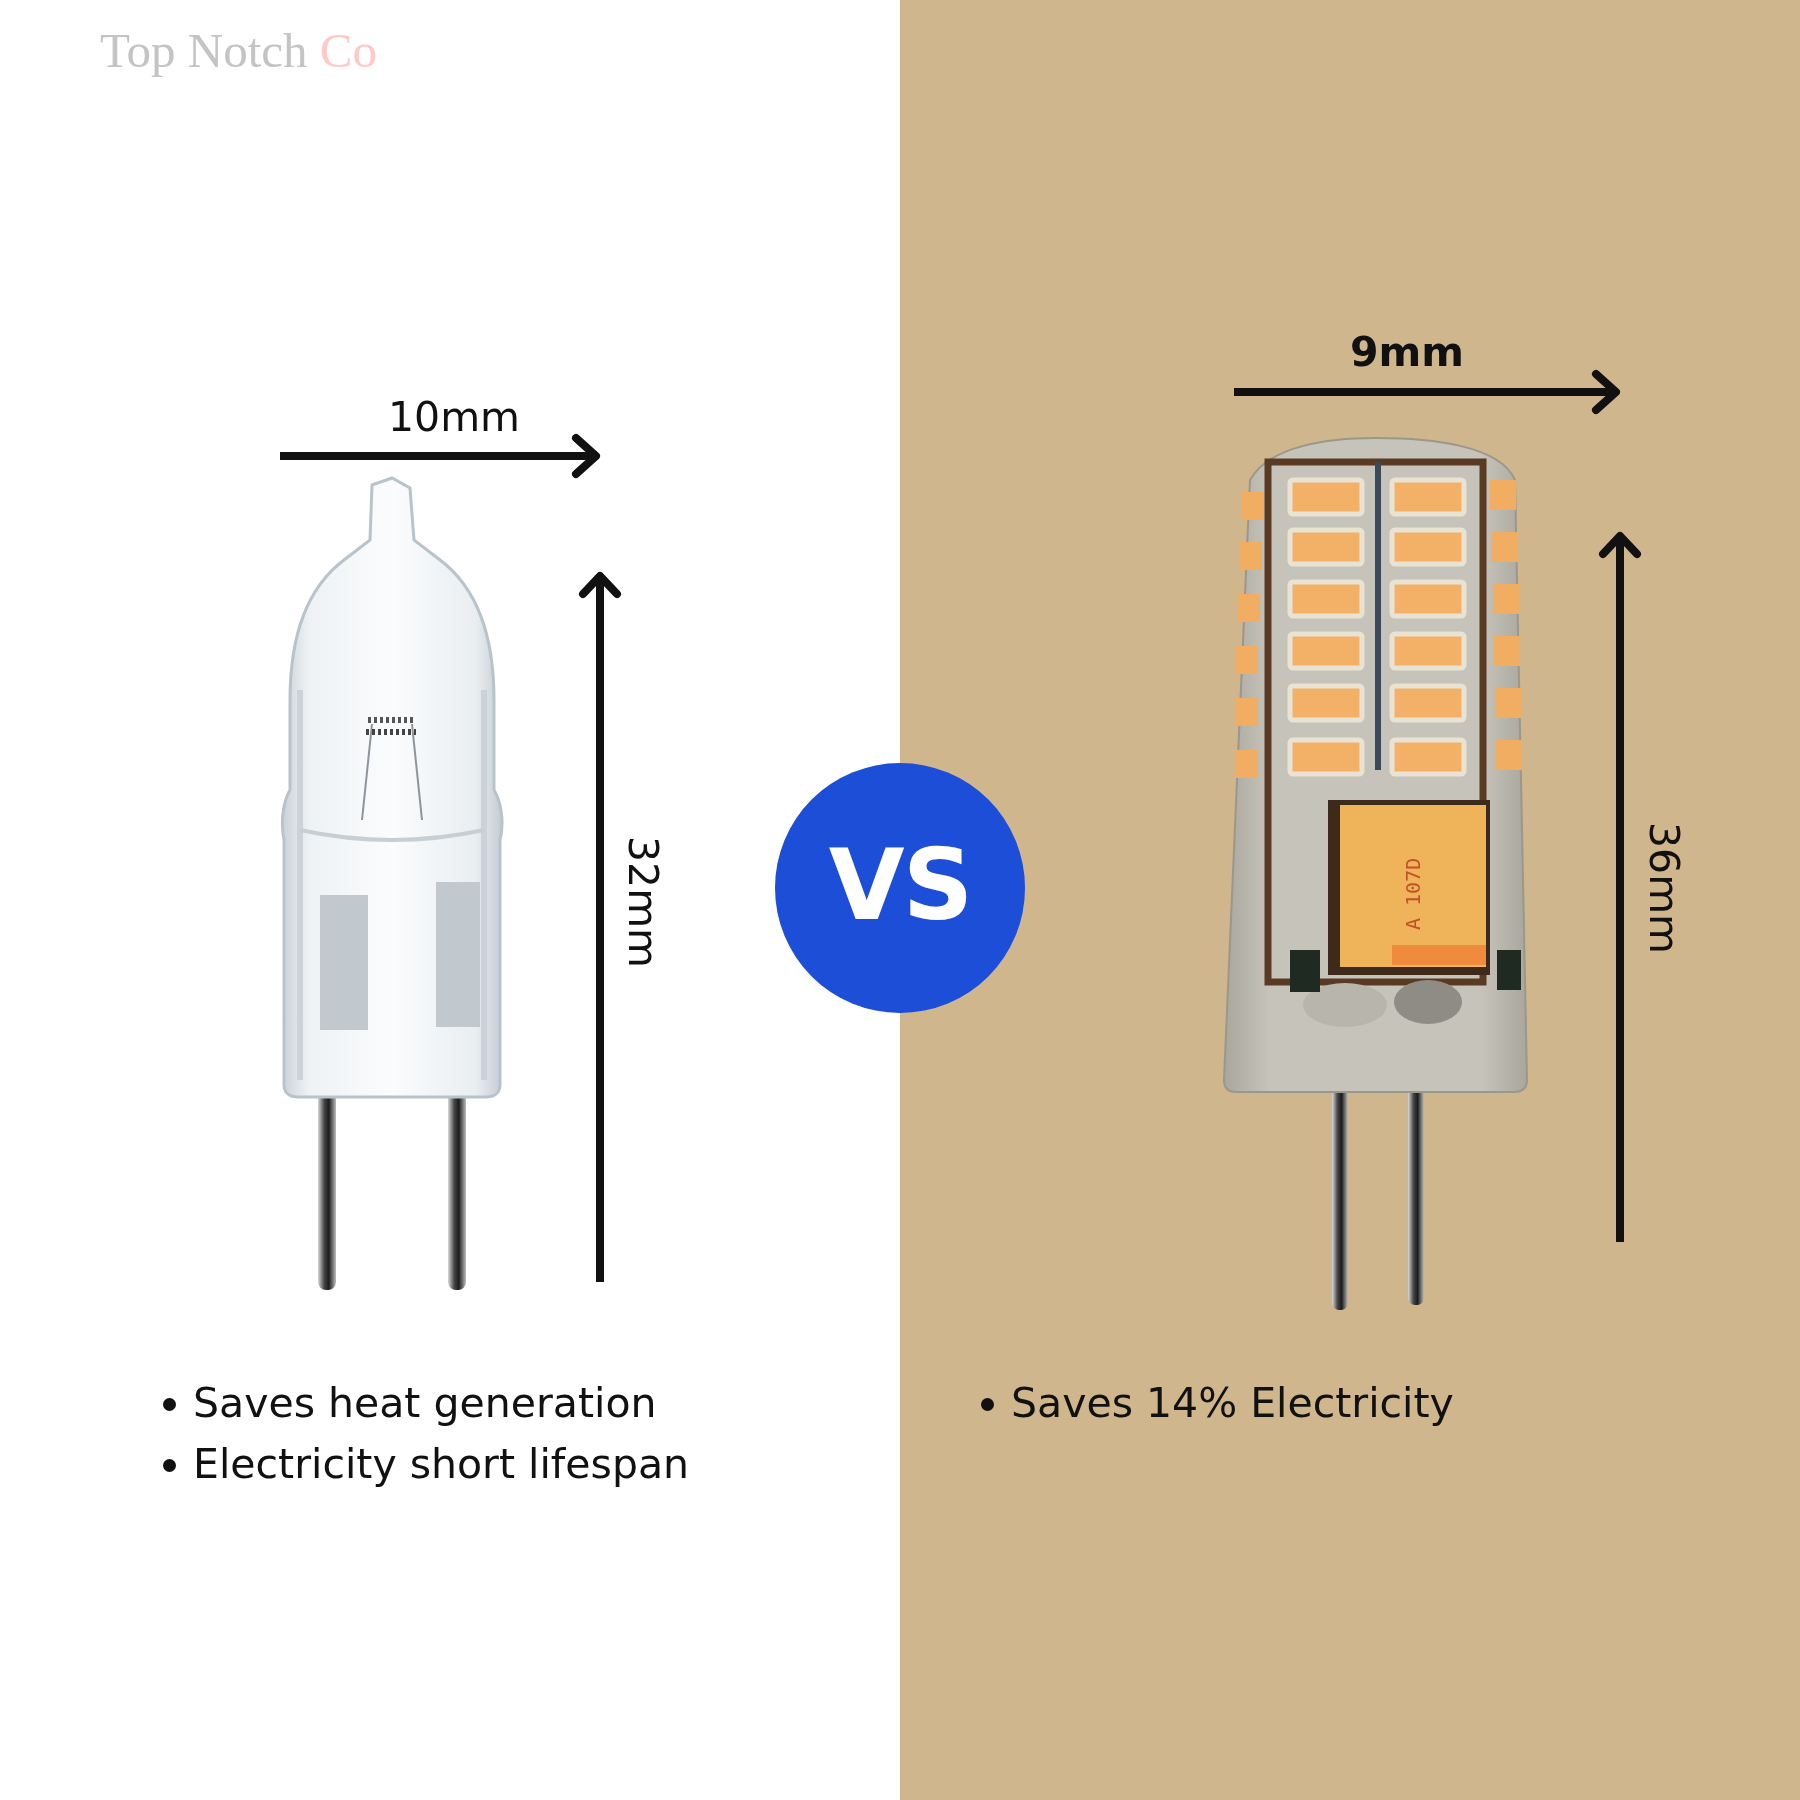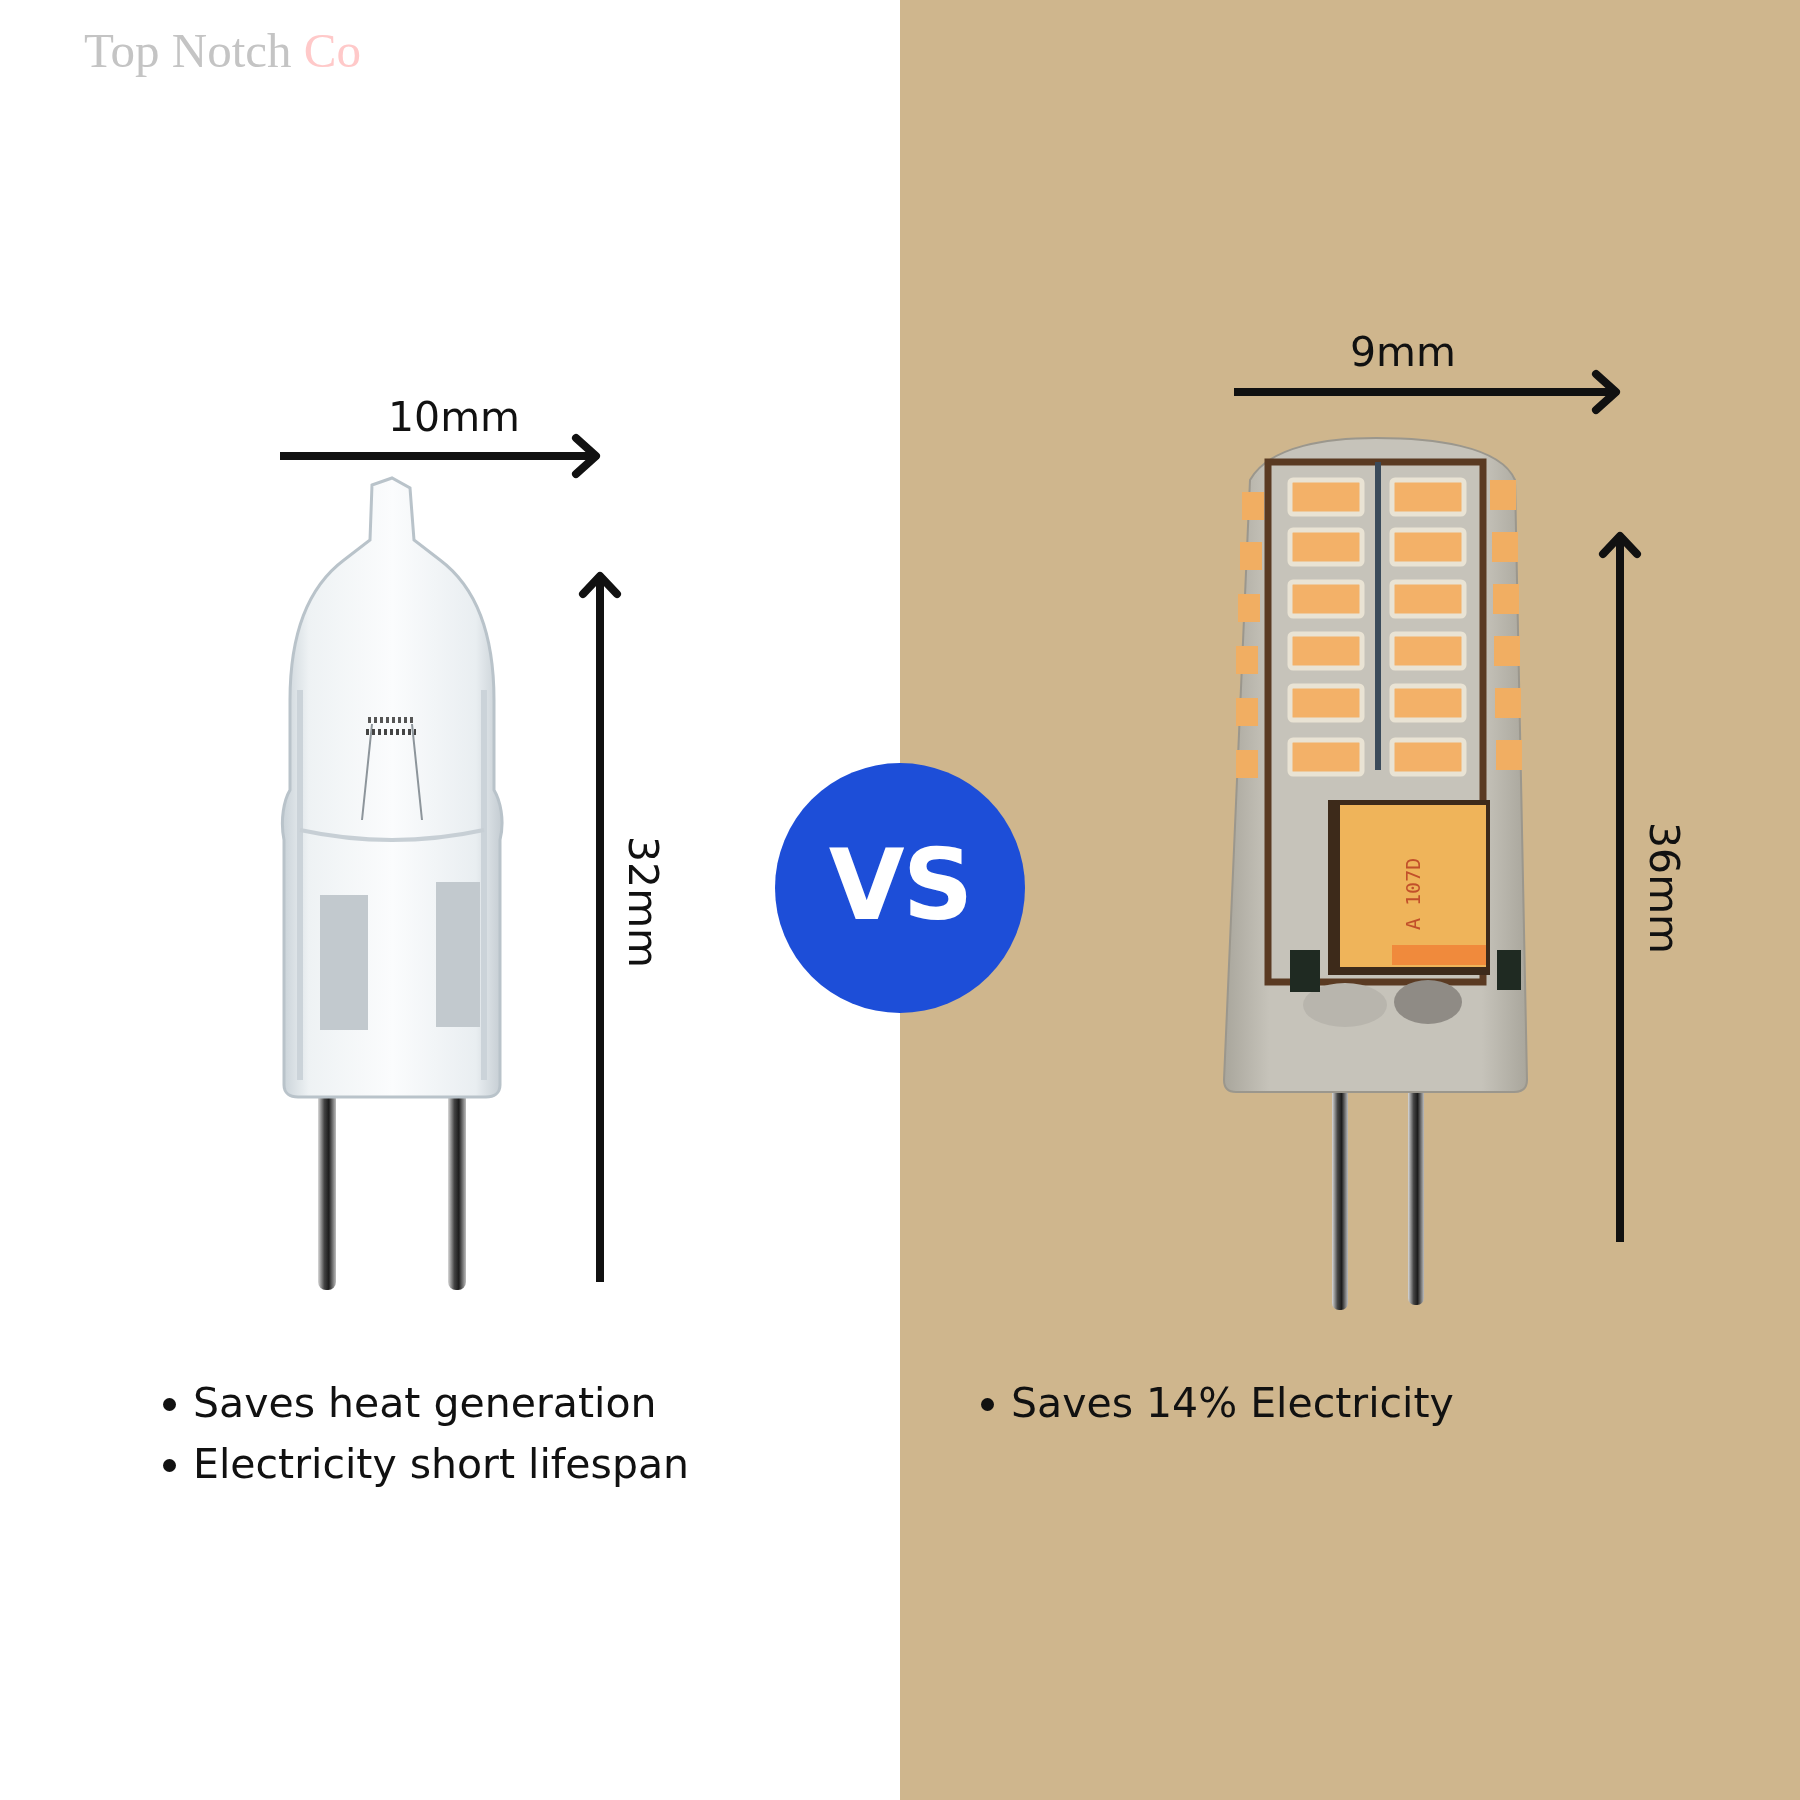--- a/index.html
+++ b/index.html
@@ -1,19 +1,19 @@
 <!DOCTYPE html>
 <html><head>
   <meta charset="utf-8">
   <style>
     html, body { margin: 0; padding: 0; }
     body { width: 1800px; height: 1800px; position: relative; overflow: hidden; background: #ffffff; font-family: "Liberation Sans", sans-serif; }
     .panel-left { position: absolute; left: 0; top: 0; width: 900px; height: 1800px; background: #ffffff; }
     .panel-right { position: absolute; left: 900px; top: 0; width: 900px; height: 1800px; background: #cfb68d; }
-    .logo { position: absolute; left: 84px; top: 22px; font-family: "Liberation Serif", "DejaVu Serif", serif; font-size: 49px; color: #c4c4c4; white-space: nowrap; letter-spacing: 0px; }
+    .logo { position: absolute; left: 100px; top: 22px; font-family: "Liberation Serif", "DejaVu Serif", serif; font-size: 49px; color: #c4c4c4; white-space: nowrap; letter-spacing: 0px; }
     .logo .co { color: #ffc9c9; }
     .vs { position: absolute; left: 775px; top: 763px; width: 250px; height: 250px; border-radius: 50%; background: #1d4ed8; display: flex; align-items: center; justify-content: center; }
     .vs span { color: #ffffff; font-family: "DejaVu Sans", sans-serif; font-weight: bold; font-size: 98px; letter-spacing: -2px; margin-top: -6px; }
     .dim { position: absolute; font-family: "DejaVu Sans", sans-serif; font-size: 41px; color: #111; white-space: nowrap; }
     .dim-v { position: absolute; font-family: "DejaVu Sans", sans-serif; font-size: 41px; color: #111; white-space: nowrap; transform-origin: left top; transform: rotate(90deg); }
     svg.layer { position: absolute; left: 0; top: 0; }
     .bullets { position: absolute; margin: 0; padding: 0; list-style: none; font-family: "DejaVu Sans", sans-serif; font-size: 41px; color: #111; }
     .bullets li { position: relative; padding-left: 30px; height: 61px; line-height: 61px; white-space: nowrap; }
     .bullets li::before { content: ""; position: absolute; left: 0; top: 25px; width: 13px; height: 13px; border-radius: 50%; background: #111; }
   </style>
@@ -126,21 +126,21 @@
   </g>
   <g>
     <line x1="1620" y1="542" x2="1620" y2="1242" stroke="#111" stroke-width="8"></line>
     <polyline points="1603,554 1620,536 1637,554" fill="none" stroke="#111" stroke-width="8" stroke-linecap="round" stroke-linejoin="round"></polyline>
   </g>
 </svg>
 
 <div class="dim" style="left:388px; top:393px;">10mm</div>
 <div class="dim-v" style="left:667px; top:836px;">32mm</div>
 
-<div class="dim" style="left:1350px; top:328px;">9mm</div>
+<div class="dim" style="left:1350px; top:328px;font-weight:bold;">9mm</div>
 <div class="dim-v" style="left:1688px; top:822px;">36mm</div>
 
 <div class="vs">
     <span>VS</span>
   </div>
 
 <ul class="bullets" style="left:163px; top:1373px;">
   <li>Saves heat generation</li>
   <li>Electricity short lifespan</li>
 </ul>

